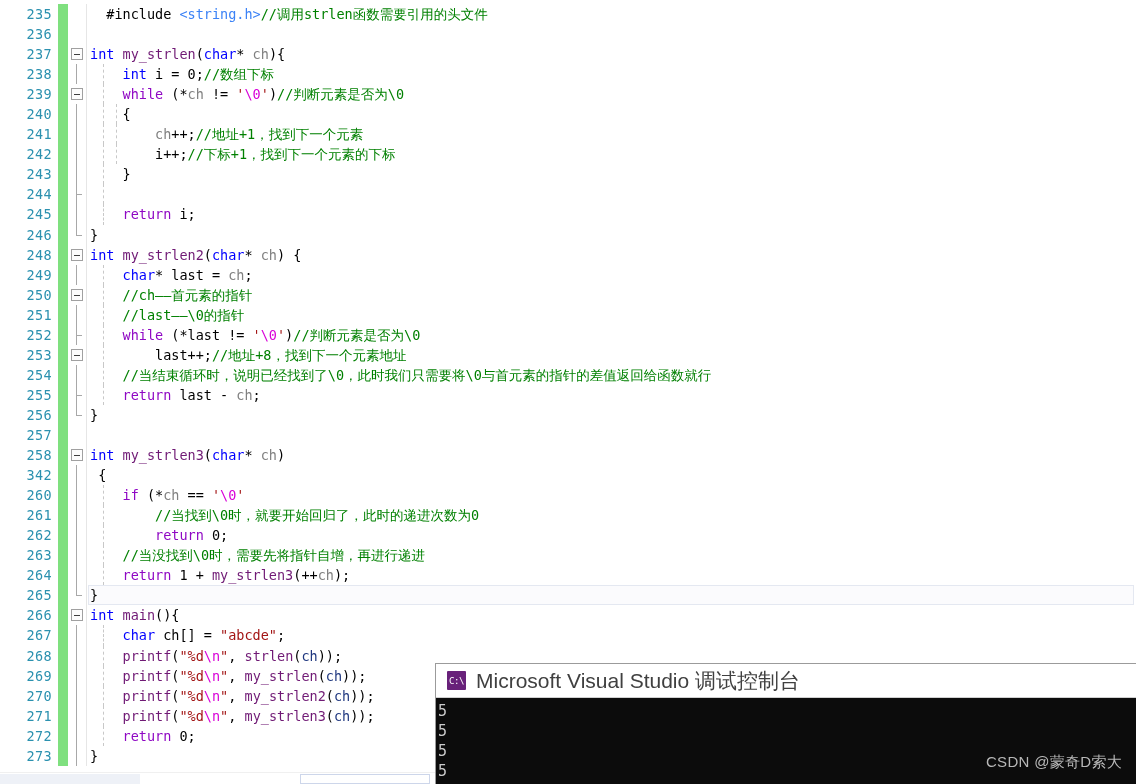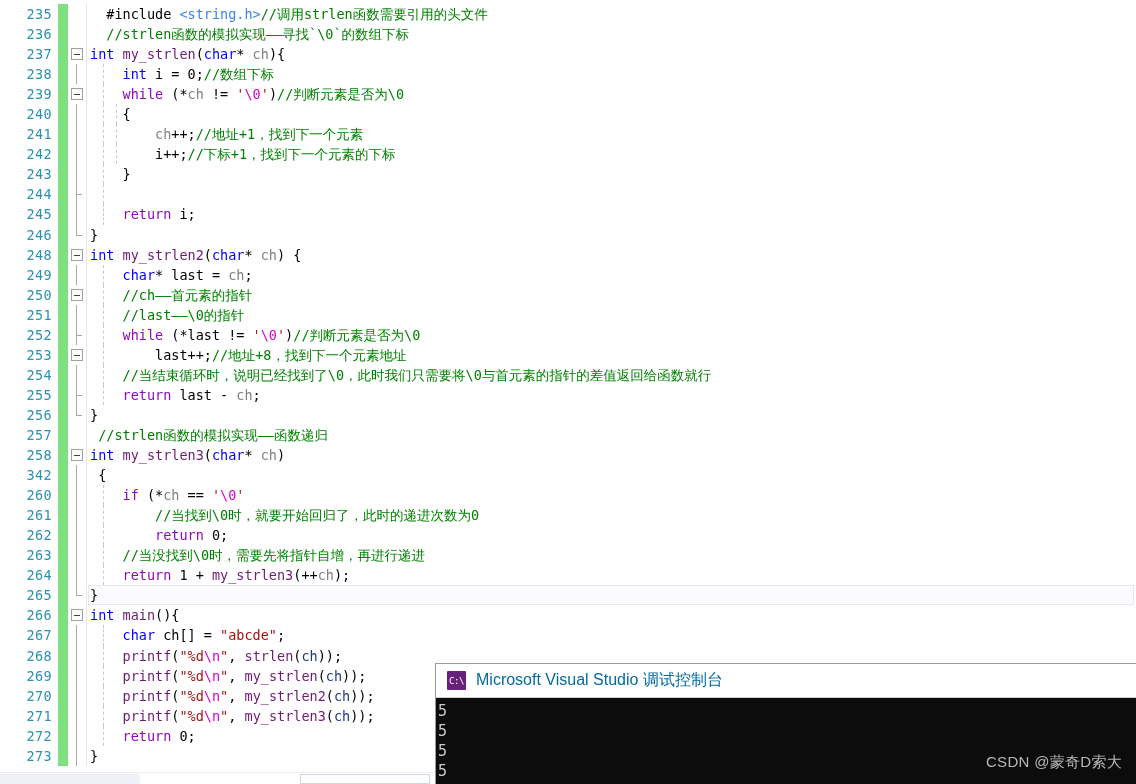--- a/index.html
+++ b/index.html
@@ -164,22 +164,22 @@
     font-family: "DejaVu Sans Mono", "Liberation Mono", monospace;
     display: flex;
     align-items: center;
     justify-content: center;
     letter-spacing: -0.5px;
     margin-right: 10px;
     flex: none;
   }
   #console-title-text {
     font-family: "Liberation Sans", "DejaVu Sans", sans-serif;
-    font-size: 16px;
-    color: #0369a1;
+    font-size: 21px;
+    color: #404040;
   }
   #console-body {
     padding: 3px 0 0 2px;
     color: #cccccc;
     font-family: "DejaVu Sans Mono", "Liberation Mono", monospace;
     font-size: 15px;
     line-height: 20px;
   }
   .console-line { white-space: pre; }
 
@@ -215,41 +215,41 @@
     border: 1px solid #cdd6ea;
   }
 </style>
 </head>
 <body>
 
 <div id="app">
 
   <div id="editor">
       <div class="code-row"><span class="ln">235</span><span class="chg"></span><span class="gutter-sep"></span><span class="txt"><span class="plain">  </span><span class="pp">#include </span><span class="inc">&lt;string.h&gt;</span><span class="cmt">//调用strlen函数需要引用的头文件</span></span></div>
-      <div class="code-row"><span class="ln">236</span><span class="chg"></span><span class="gutter-sep"></span><span class="txt"><span class="plain">  </span><span class="cmt">//strlen函数的模拟实现——寻找`\0`的数组下标</span></span></div>
+      <div class="code-row"><span class="ln">236</span><span class="chg"></span><span class="gutter-sep"></span><span class="txt"><span class="plain">  </span></span></div>
       <div class="code-row"><span class="ln">237</span><span class="chg"></span><span class="gutter-sep"></span><span class="fold"></span><span class="txt"><span class="plain"></span><span class="kw">int</span><span class="plain"> </span><span class="fn">my_strlen</span><span class="plain">(</span><span class="kw">char</span><span class="plain">* </span><span class="var">ch</span><span class="plain">){</span></span></div>
       <div class="code-row"><span class="ln">238</span><span class="chg"></span><span class="gutter-sep"></span><span class="foldline"></span><span class="iguide" style="left: 103px;"></span><span class="txt"><span class="plain">    </span><span class="kw">int</span><span class="plain"> i = </span><span class="num">0</span><span class="plain">;</span><span class="cmt">//数组下标</span></span></div>
       <div class="code-row"><span class="ln">239</span><span class="chg"></span><span class="gutter-sep"></span><span class="fold"></span><span class="iguide" style="left: 103px;"></span><span class="txt"><span class="plain">    </span><span class="kwc">while</span><span class="plain"> (*</span><span class="var">ch</span><span class="plain"> != </span><span class="str">'</span><span class="esc">\0</span><span class="str">'</span><span class="plain">)</span><span class="cmt">//判断元素是否为\0</span></span></div>
       <div class="code-row"><span class="ln">240</span><span class="chg"></span><span class="gutter-sep"></span><span class="foldline"></span><span class="iguide" style="left: 103px;"></span><span class="iguide" style="left: 116px;"></span><span class="txt"><span class="plain">    {</span></span></div>
       <div class="code-row"><span class="ln">241</span><span class="chg"></span><span class="gutter-sep"></span><span class="foldline"></span><span class="iguide" style="left: 103px;"></span><span class="iguide" style="left: 116px;"></span><span class="txt"><span class="plain">        </span><span class="var">ch</span><span class="plain">++;</span><span class="cmt">//地址+1，找到下一个元素</span></span></div>
       <div class="code-row"><span class="ln">242</span><span class="chg"></span><span class="gutter-sep"></span><span class="foldline"></span><span class="iguide" style="left: 103px;"></span><span class="iguide" style="left: 116px;"></span><span class="txt"><span class="plain">        i++;</span><span class="cmt">//下标+1，找到下一个元素的下标</span></span></div>
       <div class="code-row"><span class="ln">243</span><span class="chg"></span><span class="gutter-sep"></span><span class="foldline"></span><span class="iguide" style="left: 103px;"></span><span class="txt"><span class="plain">    }</span></span></div>
       <div class="code-row"><span class="ln">244</span><span class="chg"></span><span class="gutter-sep"></span><span class="foldtick"></span><span class="iguide" style="left: 103px;"></span></div>
       <div class="code-row"><span class="ln">245</span><span class="chg"></span><span class="gutter-sep"></span><span class="foldline"></span><span class="iguide" style="left: 103px;"></span><span class="txt"><span class="plain">    </span><span class="kwc">return</span><span class="plain"> i;</span></span></div>
       <div class="code-row"><span class="ln">246</span><span class="chg"></span><span class="gutter-sep"></span><span class="foldend"></span><span class="txt"><span class="plain">}</span></span></div>
       <div class="code-row"><span class="ln">248</span><span class="chg"></span><span class="gutter-sep"></span><span class="fold"></span><span class="txt"><span class="plain"></span><span class="kw">int</span><span class="plain"> </span><span class="fn">my_strlen2</span><span class="plain">(</span><span class="kw">char</span><span class="plain">* </span><span class="var">ch</span><span class="plain">) {</span></span></div>
       <div class="code-row"><span class="ln">249</span><span class="chg"></span><span class="gutter-sep"></span><span class="foldline"></span><span class="iguide" style="left: 103px;"></span><span class="txt"><span class="plain">    </span><span class="kw">char</span><span class="plain">* last = </span><span class="var">ch</span><span class="plain">;</span></span></div>
       <div class="code-row"><span class="ln">250</span><span class="chg"></span><span class="gutter-sep"></span><span class="fold"></span><span class="iguide" style="left: 103px;"></span><span class="txt"><span class="plain">    </span><span class="cmt">//ch——首元素的指针</span></span></div>
       <div class="code-row"><span class="ln">251</span><span class="chg"></span><span class="gutter-sep"></span><span class="foldline"></span><span class="iguide" style="left: 103px;"></span><span class="txt"><span class="plain">    </span><span class="cmt">//last——\0的指针</span></span></div>
       <div class="code-row"><span class="ln">252</span><span class="chg"></span><span class="gutter-sep"></span><span class="foldtick"></span><span class="iguide" style="left: 103px;"></span><span class="txt"><span class="plain">    </span><span class="kwc">while</span><span class="plain"> (*last != </span><span class="str">'</span><span class="esc">\0</span><span class="str">'</span><span class="plain">)</span><span class="cmt">//判断元素是否为\0</span></span></div>
       <div class="code-row"><span class="ln">253</span><span class="chg"></span><span class="gutter-sep"></span><span class="fold"></span><span class="iguide" style="left: 103px;"></span><span class="txt"><span class="plain">        last++;</span><span class="cmt">//地址+8，找到下一个元素地址</span></span></div>
       <div class="code-row"><span class="ln">254</span><span class="chg"></span><span class="gutter-sep"></span><span class="foldline"></span><span class="iguide" style="left: 103px;"></span><span class="txt"><span class="plain">    </span><span class="cmt">//当结束循环时，说明已经找到了\0，此时我们只需要将\0与首元素的指针的差值返回给函数就行</span></span></div>
       <div class="code-row"><span class="ln">255</span><span class="chg"></span><span class="gutter-sep"></span><span class="foldtick"></span><span class="iguide" style="left: 103px;"></span><span class="txt"><span class="plain">    </span><span class="kwc">return</span><span class="plain"> last - </span><span class="var">ch</span><span class="plain">;</span></span></div>
       <div class="code-row"><span class="ln">256</span><span class="chg"></span><span class="gutter-sep"></span><span class="foldend"></span><span class="txt"><span class="plain">}</span></span></div>
-      <div class="code-row"><span class="ln">257</span><span class="chg"></span><span class="gutter-sep"></span><span class="txt"><span class="plain"> </span><span class="cmt">//strlen函数的模拟实现——函数递归</span></span></div>
+      <div class="code-row"><span class="ln">257</span><span class="chg"></span><span class="gutter-sep"></span></div>
       <div class="code-row"><span class="ln">258</span><span class="chg"></span><span class="gutter-sep"></span><span class="fold"></span><span class="txt"><span class="plain"></span><span class="kw">int</span><span class="plain"> </span><span class="fn">my_strlen3</span><span class="plain">(</span><span class="kw">char</span><span class="plain">* </span><span class="var">ch</span><span class="plain">)</span></span></div>
       <div class="code-row"><span class="ln">342</span><span class="chg"></span><span class="gutter-sep"></span><span class="foldline"></span><span class="txt"><span class="plain"> {</span></span></div>
       <div class="code-row"><span class="ln">260</span><span class="chg"></span><span class="gutter-sep"></span><span class="foldline"></span><span class="iguide" style="left: 103px;"></span><span class="txt"><span class="plain">    </span><span class="kwc">if</span><span class="plain"> (*</span><span class="var">ch</span><span class="plain"> == </span><span class="str">'</span><span class="esc">\0</span><span class="str">'</span></span></div>
       <div class="code-row"><span class="ln">261</span><span class="chg"></span><span class="gutter-sep"></span><span class="foldline"></span><span class="iguide" style="left: 103px;"></span><span class="txt"><span class="plain">        </span><span class="cmt">//当找到\0时，就要开始回归了，此时的递进次数为0</span></span></div>
       <div class="code-row"><span class="ln">262</span><span class="chg"></span><span class="gutter-sep"></span><span class="foldline"></span><span class="iguide" style="left: 103px;"></span><span class="txt"><span class="plain">        </span><span class="kwc">return</span><span class="plain"> </span><span class="num">0</span><span class="plain">;</span></span></div>
       <div class="code-row"><span class="ln">263</span><span class="chg"></span><span class="gutter-sep"></span><span class="foldline"></span><span class="iguide" style="left: 103px;"></span><span class="txt"><span class="plain">    </span><span class="cmt">//当没找到\0时，需要先将指针自增，再进行递进</span></span></div>
       <div class="code-row"><span class="ln">264</span><span class="chg"></span><span class="gutter-sep"></span><span class="foldline"></span><span class="iguide" style="left: 103px;"></span><span class="txt"><span class="plain">    </span><span class="kwc">return</span><span class="plain"> </span><span class="num">1</span><span class="plain"> + </span><span class="fn">my_strlen3</span><span class="plain">(++</span><span class="var">ch</span><span class="plain">);</span></span></div>
       <div class="code-row"><span class="ln">265</span><span class="chg"></span><span class="gutter-sep"></span><span class="foldend"></span><span class="curline"></span><span class="txt"><span class="plain">}</span></span></div>
       <div class="code-row"><span class="ln">266</span><span class="chg"></span><span class="gutter-sep"></span><span class="fold"></span><span class="txt"><span class="plain"></span><span class="kw">int</span><span class="plain"> </span><span class="fn">main</span><span class="plain">(){</span></span></div>
       <div class="code-row"><span class="ln">267</span><span class="chg"></span><span class="gutter-sep"></span><span class="foldline"></span><span class="iguide" style="left: 103px;"></span><span class="txt"><span class="plain">    </span><span class="kw">char</span><span class="plain"> ch[] = </span><span class="str">"abcde"</span><span class="plain">;</span></span></div>

